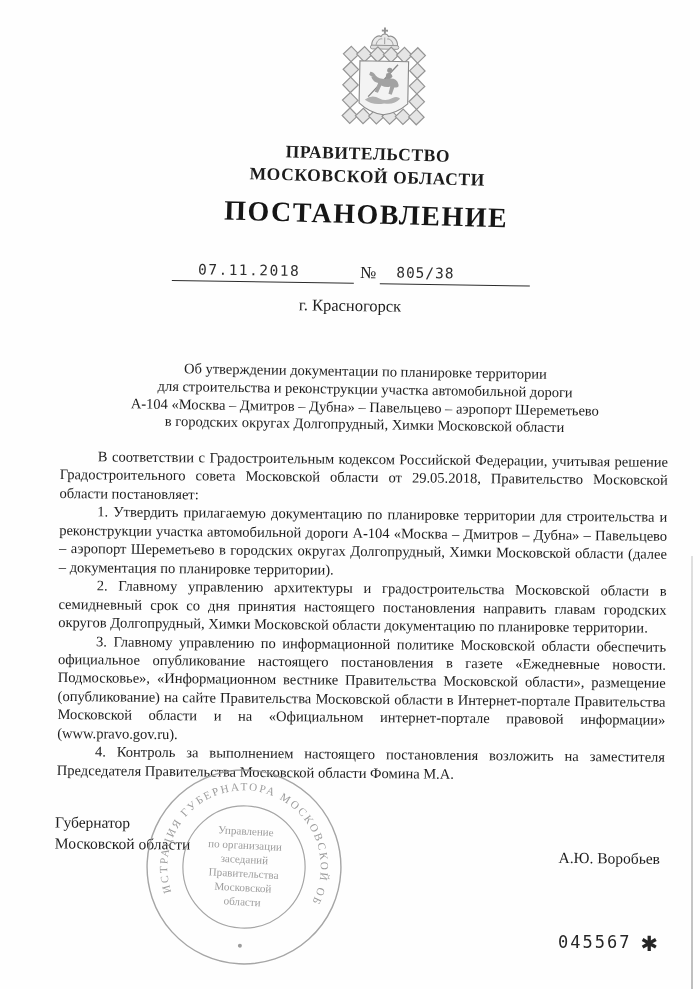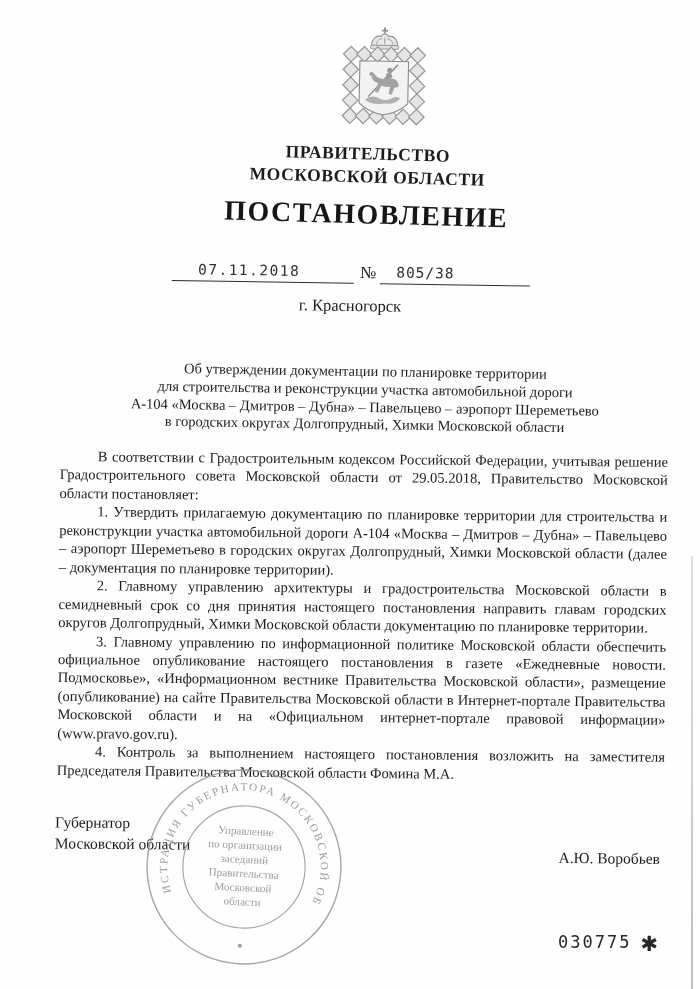--- a/index.html
+++ b/index.html
@@ -220,18 +220,18 @@
       <text x="103" y="71">Управление</text>
       <text x="103" y="85">по организации</text>
       <text x="103" y="99">заседаний</text>
       <text x="103" y="113">Правительства</text>
       <text x="103" y="127">Московской</text>
       <text x="103" y="141">области</text>
     </g>
   </svg>
 
   <div class="registry">
-    <span class="registry-number">030775</span>
+    <span class="registry-number">045567</span>
     <span class="registry-mark">✱</span>
   </div>
 
   <div class="scan-edge"></div>
 </div>
 
 </body></html>

